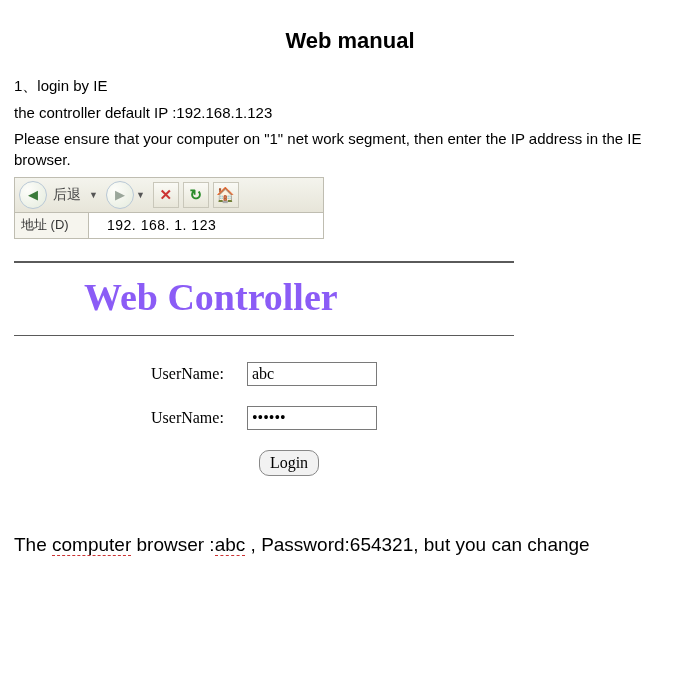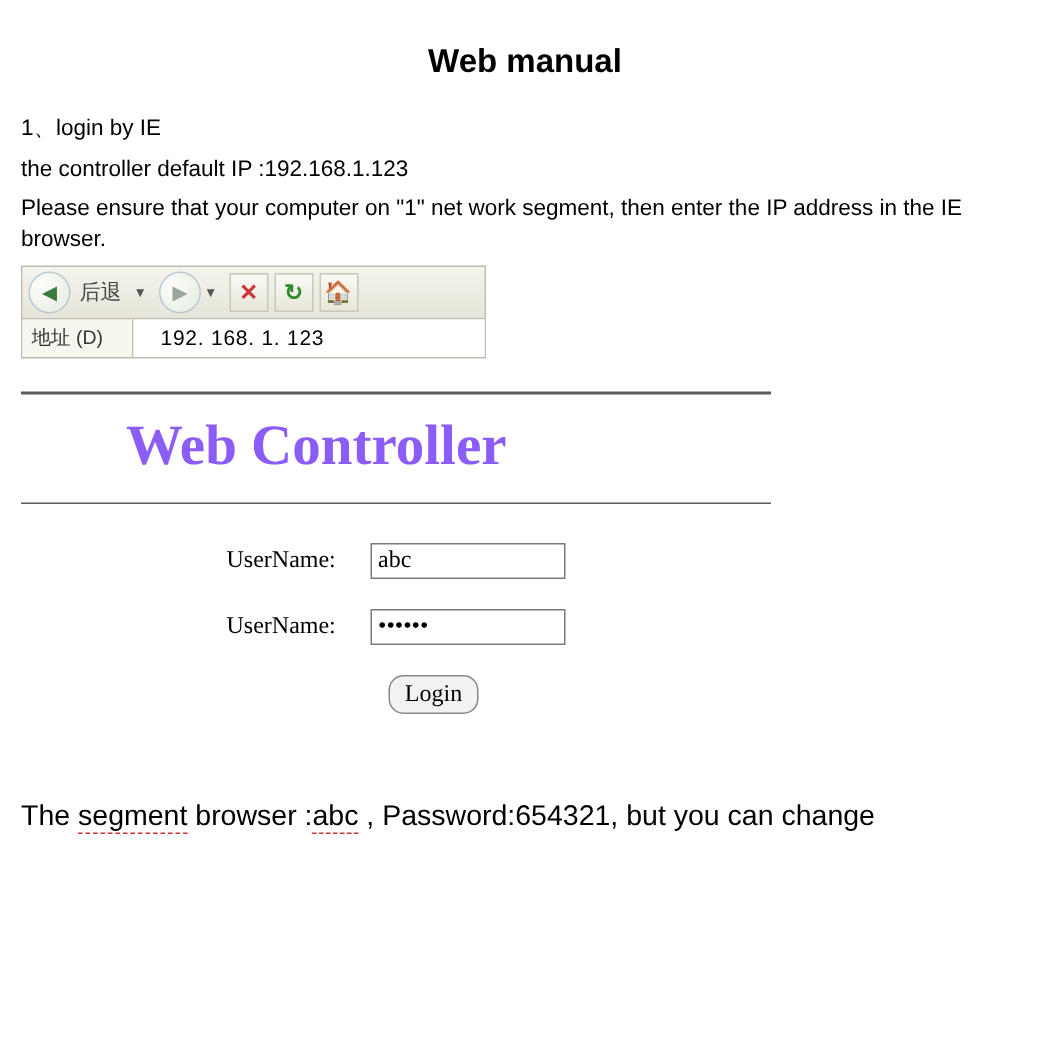--- a/index.html
+++ b/index.html
@@ -206,14 +206,14 @@
   <div class="form-row">
     <div class="form-label">UserName:</div>
     <input class="form-input" value="••••••" style="">
   </div>
   <div class="login-btn-row">
     <button class="login-btn">Login</button>
   </div>
 </div>
 
 <div class="footer-line">
-  <span>The </span><span class="underline-red">segment</span><span> browser :</span><span class="underline-red">abc</span><span> , Password:654321, but you can change</span>
+  <span>The </span><span class="underline-red">computer</span><span> browser :</span><span class="underline-red">abc</span><span> , Password:654321, but you can change</span>
 </div>
 
 </body></html>

